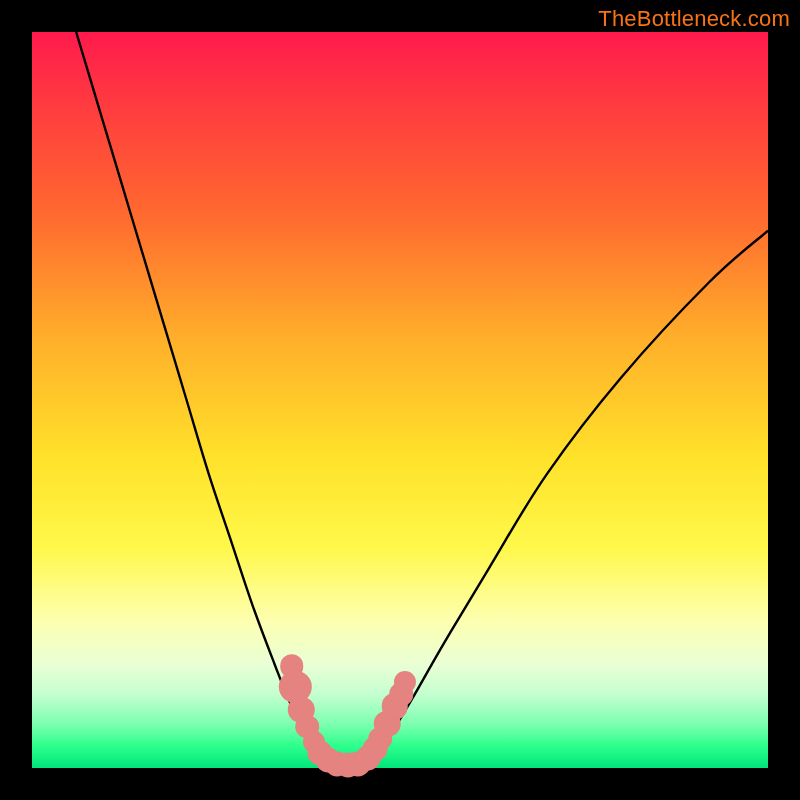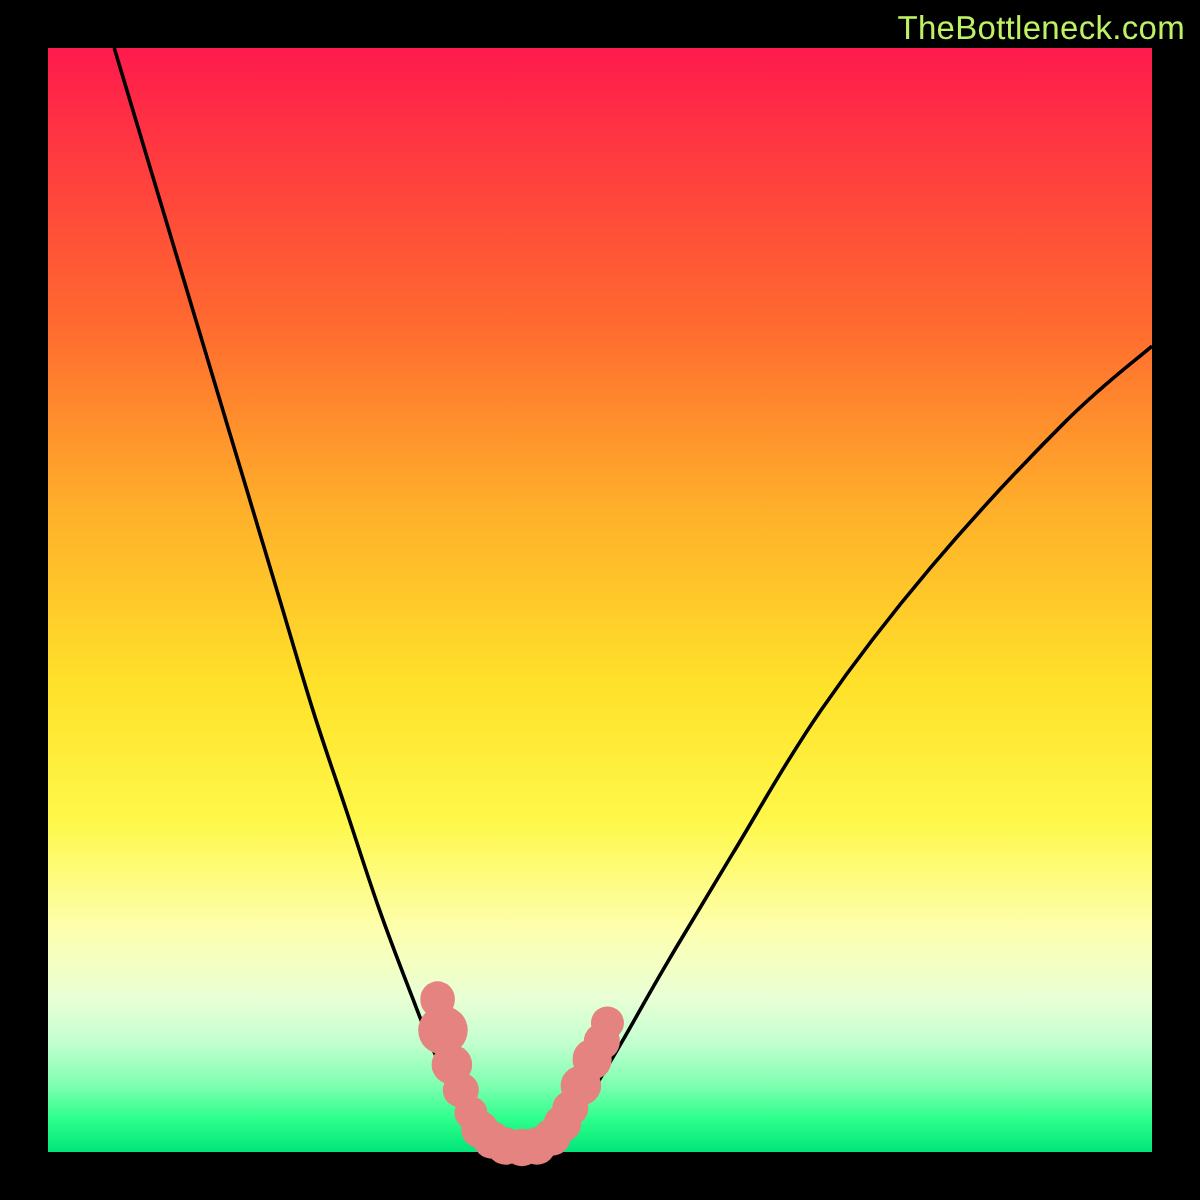--- a/index.html
+++ b/index.html
@@ -37,21 +37,21 @@
       #7dffb0 94%,
       #2dff8c 97%,
       #00e57a 100%);
   }
   .attribution {
     position: absolute;
     top: 6px;
     right: 10px;
     font-family: Arial, Helvetica, sans-serif;
     font-size: 22px;
-    color: #bef264;
+    color: #f97316;
     letter-spacing: 0.2px;
     font-weight: 500;
   }
   svg.curve {
     position: absolute;
     left: 0;
     top: 0;
     width: 736px;
     height: 736px;
   }

